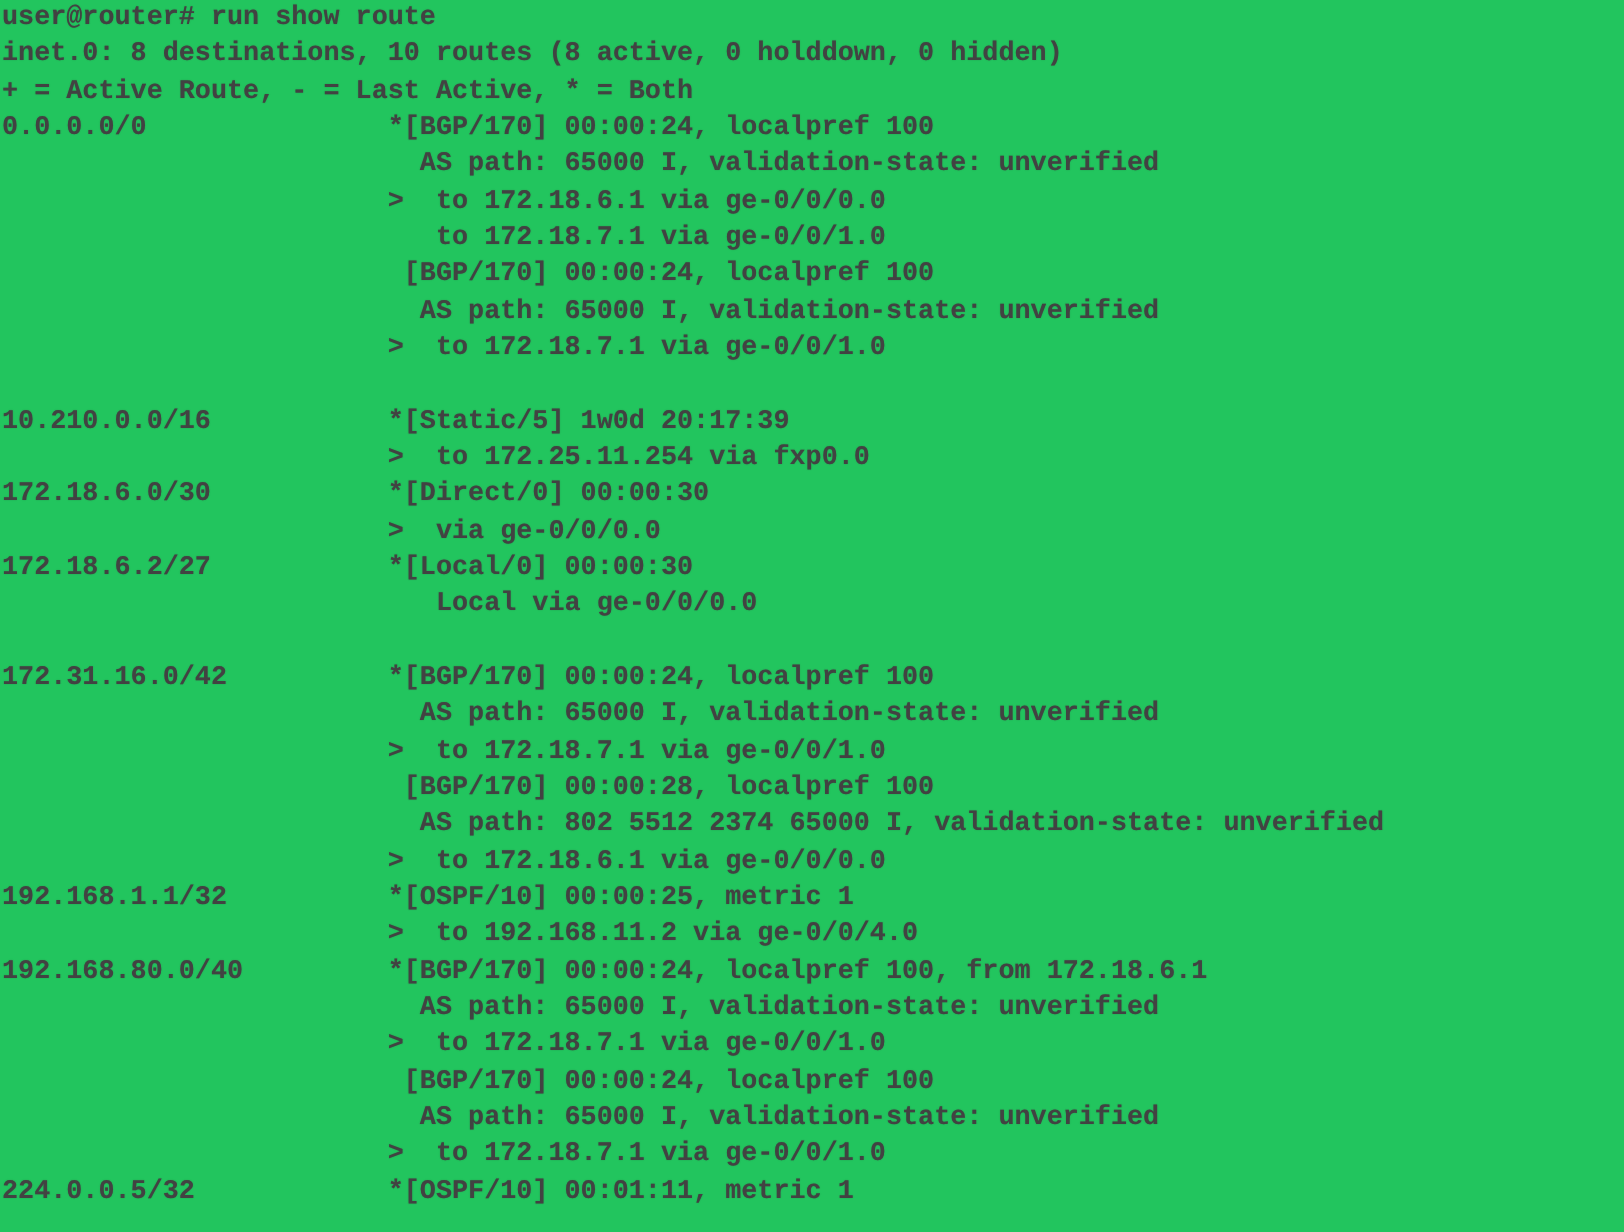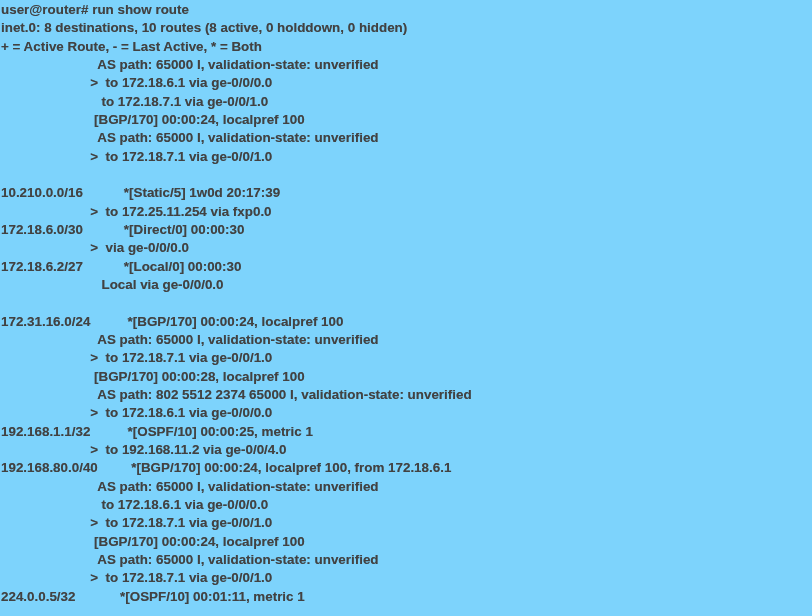--- a/index.html
+++ b/index.html
@@ -4,23 +4,23 @@
 <style>
   html, body {
     margin: 0;
     padding: 0;
     background: #ffffff;
   }
   #terminal {
     position: relative;
     width: 812px;
     height: 616px;
-    background: #7dd3fc;
+    background: #22c55e;
     overflow: hidden;
-    font-family: Liberation Sans, sans-serif;
+    font-family: Liberation Mono, monospace;
     font-size: 13.4px;
     line-height: 18.33px;
     color: #3c3c3c;
     letter-spacing: 0px;
   }
   #screen {
     position: absolute;
     left: 1px;
     top: 1px;
     width: 810px;
@@ -34,44 +34,44 @@
   }
 </style>
 </head>
 <body>
 
 <div id="terminal">
   <div id="screen">
       <div class="line">user@router# run show route</div>
       <div class="line">inet.0: 8 destinations, 10 routes (8 active, 0 holddown, 0 hidden)</div>
       <div class="line">+ = Active Route, - = Last Active, * = Both</div>
+      <div class="line">0.0.0.0/0               *[BGP/170] 00:00:24, localpref 100</div>
       <div class="line">                          AS path: 65000 I, validation-state: unverified</div>
       <div class="line">                        &gt;  to 172.18.6.1 via ge-0/0/0.0</div>
       <div class="line">                           to 172.18.7.1 via ge-0/0/1.0</div>
       <div class="line">                         [BGP/170] 00:00:24, localpref 100</div>
       <div class="line">                          AS path: 65000 I, validation-state: unverified</div>
       <div class="line">                        &gt;  to 172.18.7.1 via ge-0/0/1.0</div>
       <div class="line">&nbsp;</div>
       <div class="line">10.210.0.0/16           *[Static/5] 1w0d 20:17:39</div>
       <div class="line">                        &gt;  to 172.25.11.254 via fxp0.0</div>
       <div class="line">172.18.6.0/30           *[Direct/0] 00:00:30</div>
       <div class="line">                        &gt;  via ge-0/0/0.0</div>
       <div class="line">172.18.6.2/27           *[Local/0] 00:00:30</div>
       <div class="line">                           Local via ge-0/0/0.0</div>
       <div class="line">&nbsp;</div>
-      <div class="line">172.31.16.0/24          *[BGP/170] 00:00:24, localpref 100</div>
+      <div class="line">172.31.16.0/42          *[BGP/170] 00:00:24, localpref 100</div>
       <div class="line">                          AS path: 65000 I, validation-state: unverified</div>
       <div class="line">                        &gt;  to 172.18.7.1 via ge-0/0/1.0</div>
       <div class="line">                         [BGP/170] 00:00:28, localpref 100</div>
       <div class="line">                          AS path: 802 5512 2374 65000 I, validation-state: unverified</div>
       <div class="line">                        &gt;  to 172.18.6.1 via ge-0/0/0.0</div>
       <div class="line">192.168.1.1/32          *[OSPF/10] 00:00:25, metric 1</div>
       <div class="line">                        &gt;  to 192.168.11.2 via ge-0/0/4.0</div>
       <div class="line">192.168.80.0/40         *[BGP/170] 00:00:24, localpref 100, from 172.18.6.1</div>
       <div class="line">                          AS path: 65000 I, validation-state: unverified</div>
-      <div class="line">                           to 172.18.6.1 via ge-0/0/0.0</div>
       <div class="line">                        &gt;  to 172.18.7.1 via ge-0/0/1.0</div>
       <div class="line">                         [BGP/170] 00:00:24, localpref 100</div>
       <div class="line">                          AS path: 65000 I, validation-state: unverified</div>
       <div class="line">                        &gt;  to 172.18.7.1 via ge-0/0/1.0</div>
       <div class="line">224.0.0.5/32            *[OSPF/10] 00:01:11, metric 1</div>
     </div>
 </div>
 
 </body></html>

